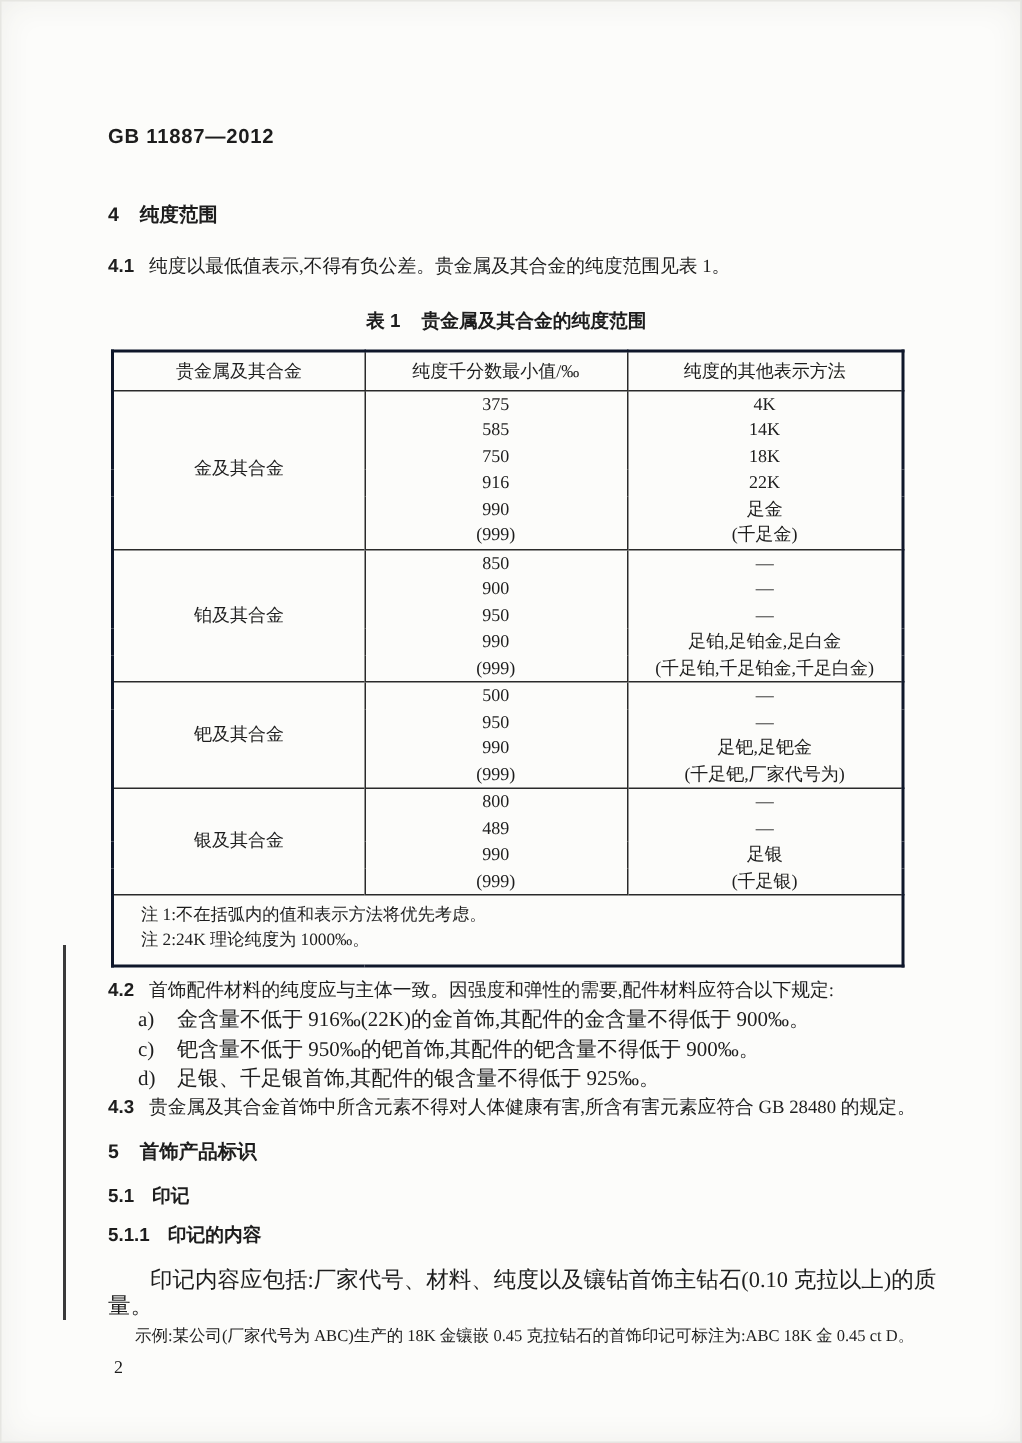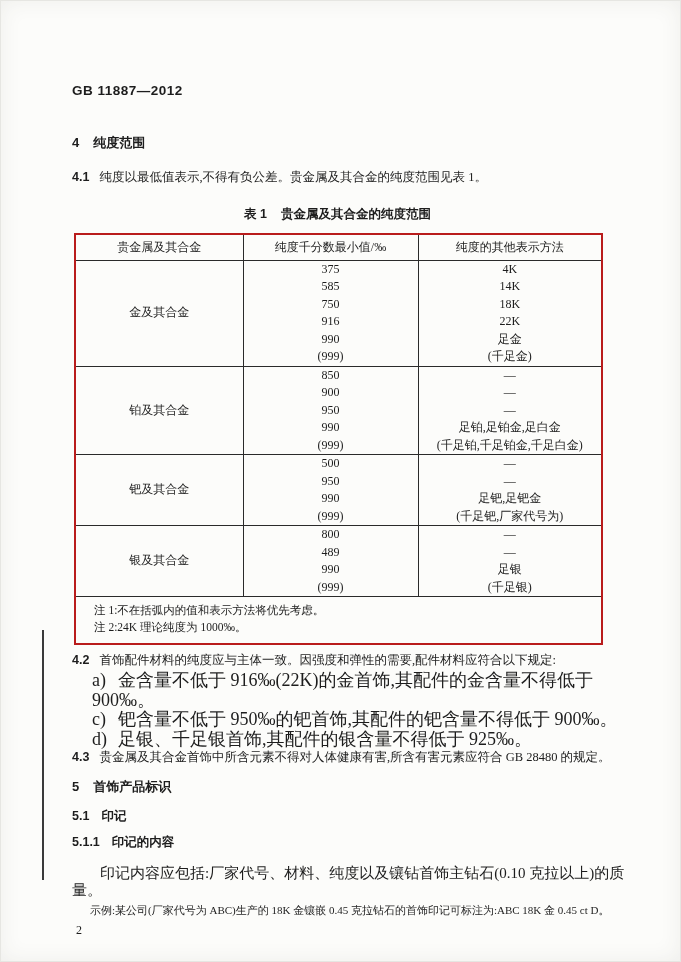--- a/index.html
+++ b/index.html
@@ -55,21 +55,21 @@
     font-weight: bold;
     font-size: 12.5px;
   }
   .table-caption .cap-label { margin-right: 14px; }
 
   table.purity-table {
     margin-top: 10px;
     margin-left: 2px;
     width: 527px;
     border-collapse: collapse;
-    border: 2px solid #b91c1c;
+    border: 2px solid #0f172a;
     font-size: 12px;
     table-layout: fixed;
   }
   .purity-table col.c1 { width: 168px; }
   .purity-table col.c2 { width: 175px; }
   .purity-table col.c3 { width: 184px; }
 
   .purity-table th {
     height: 26px;
     font-weight: normal;
@@ -97,21 +97,21 @@
     white-space: normal;
     height: auto;
     padding: 5px 8px 7px 18px;
     font-size: 11.5px;
     line-height: 17px;
   }
 
   .clause-42 { margin-top: 7px; }
   .item-list { margin-top: 2px; }
   .list-item {
-    font-size: 18px;
+    font-size: 14px;
     line-height: 19.5px;
     padding-left: 20px;
   }
   .list-item .item-label { display: inline-block; width: 26px; }
 
   .clause-43 { margin-top: 0px; }
   .sec-heading-5 { margin-top: 12px; }
   .sub-heading {
     font-family: "Liberation Sans", "DejaVu Sans", sans-serif;
     font-weight: bold;

